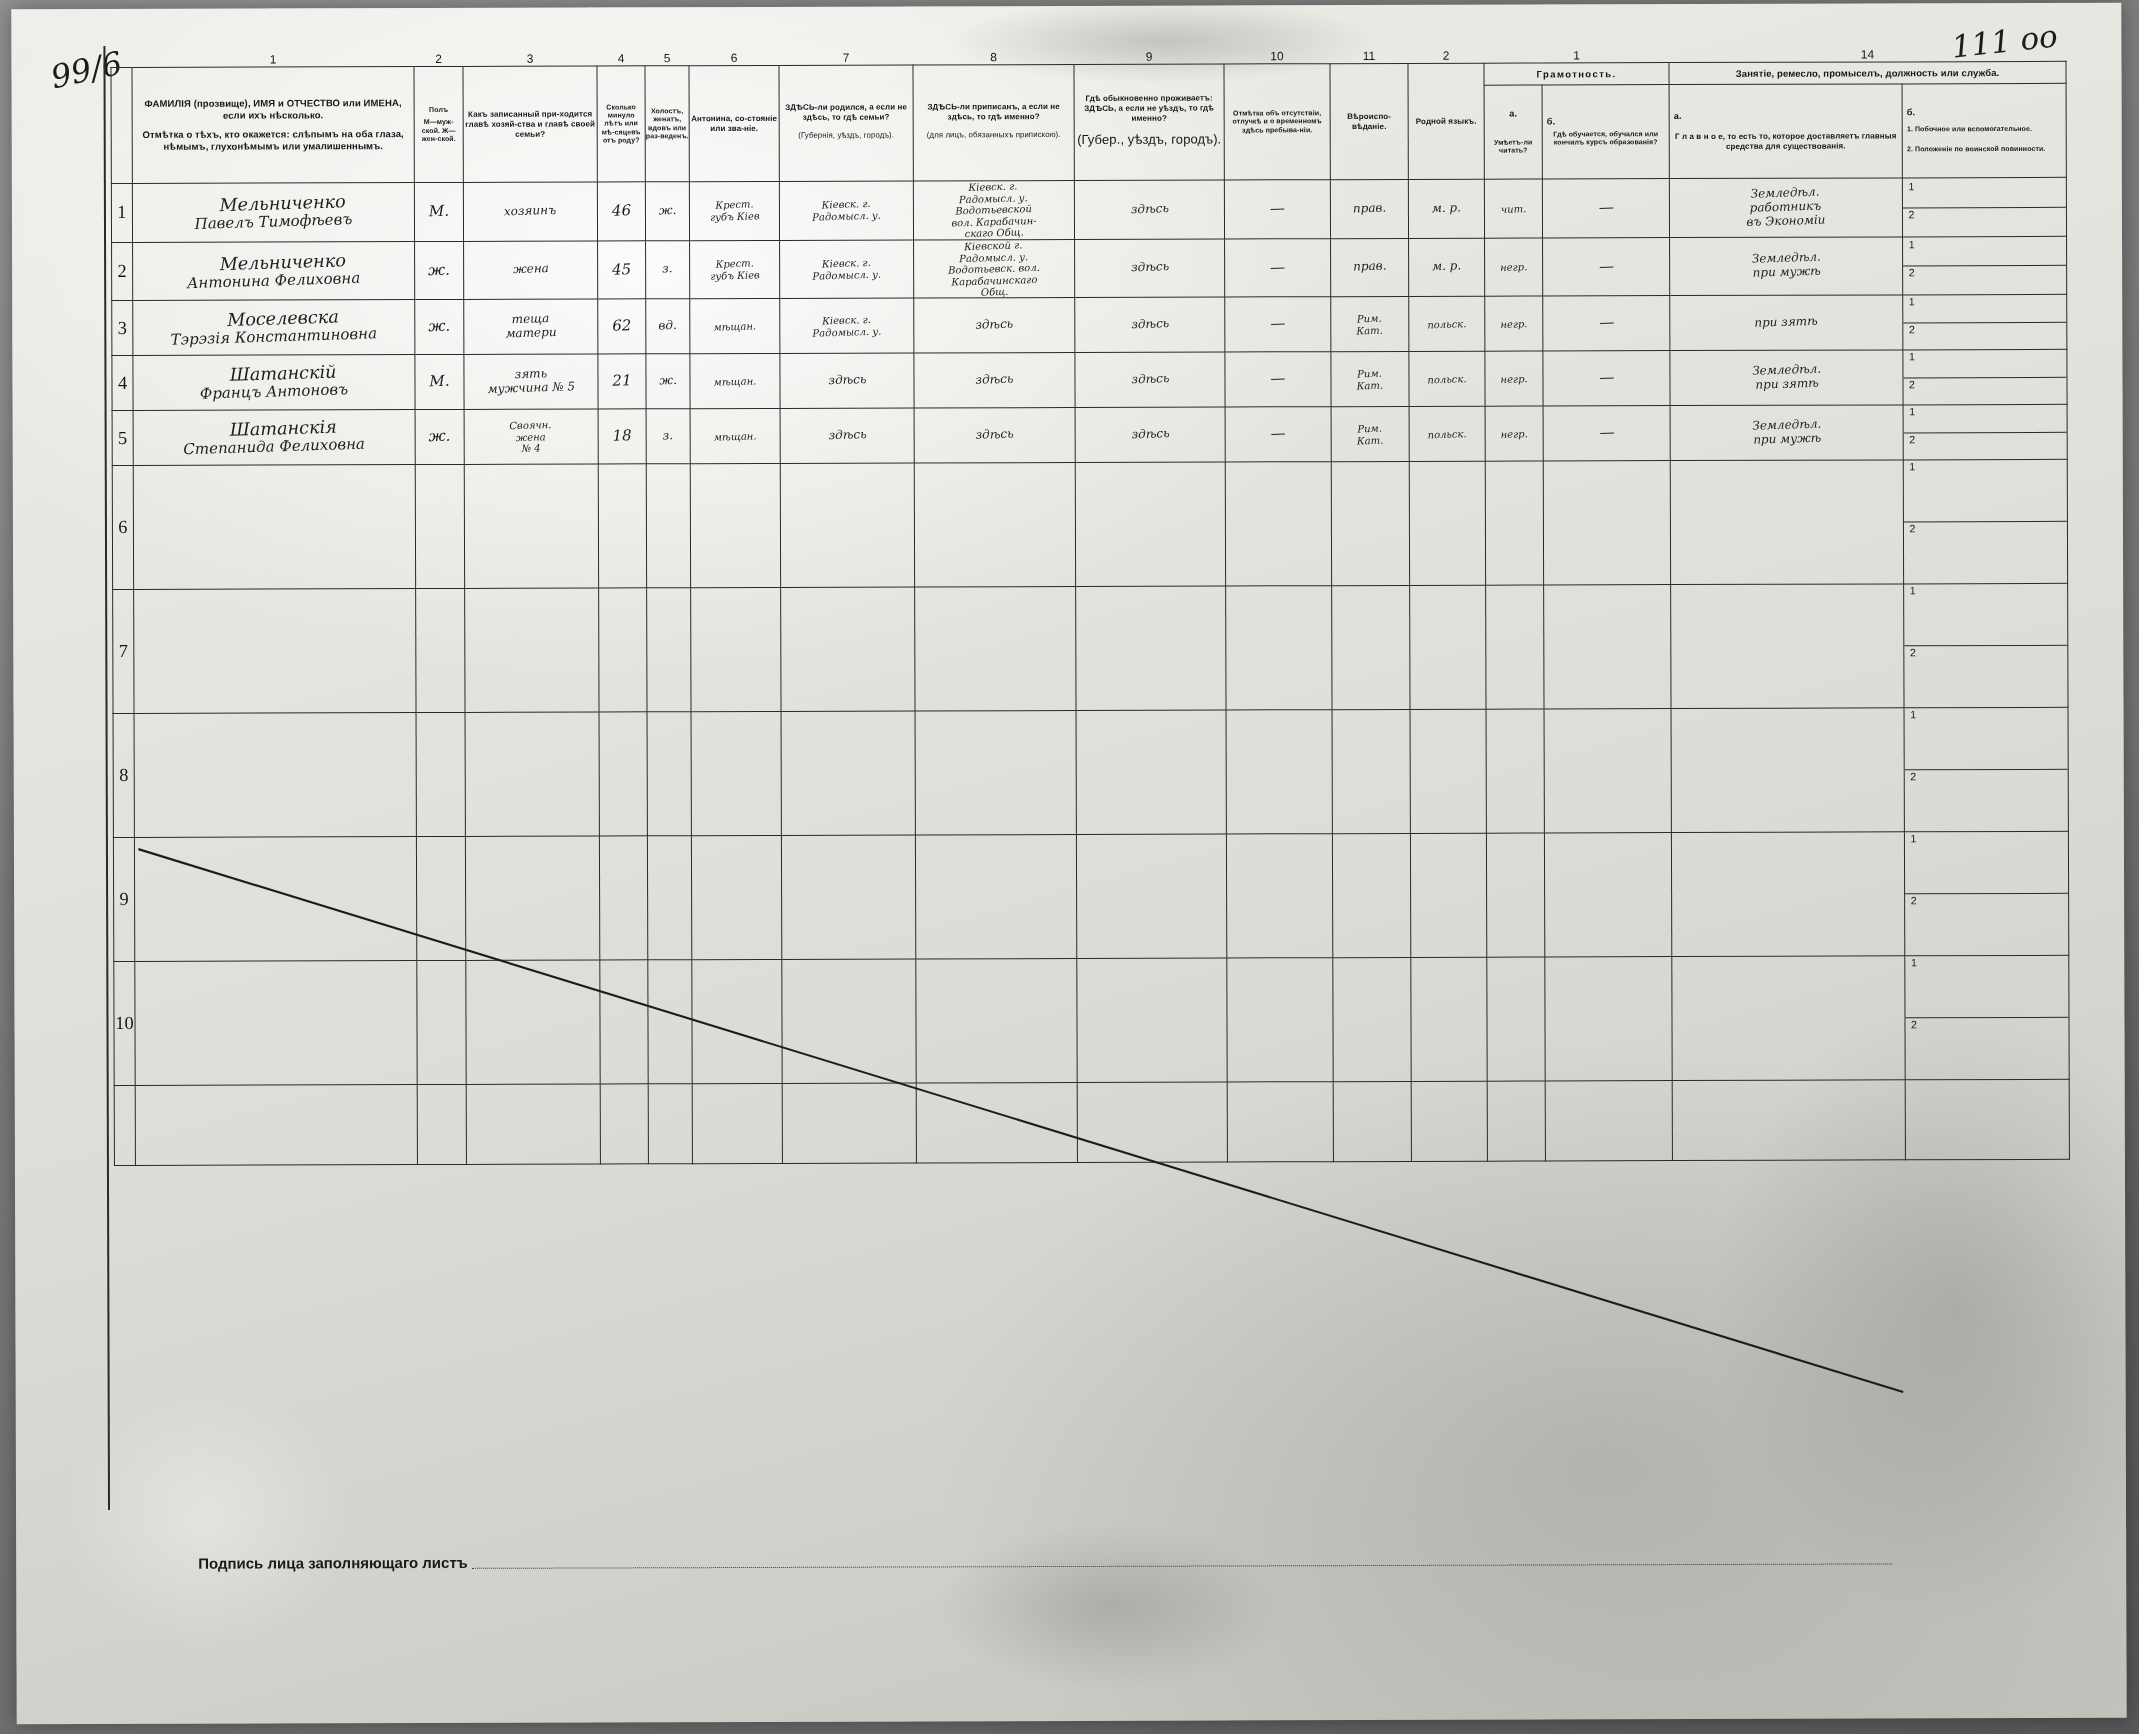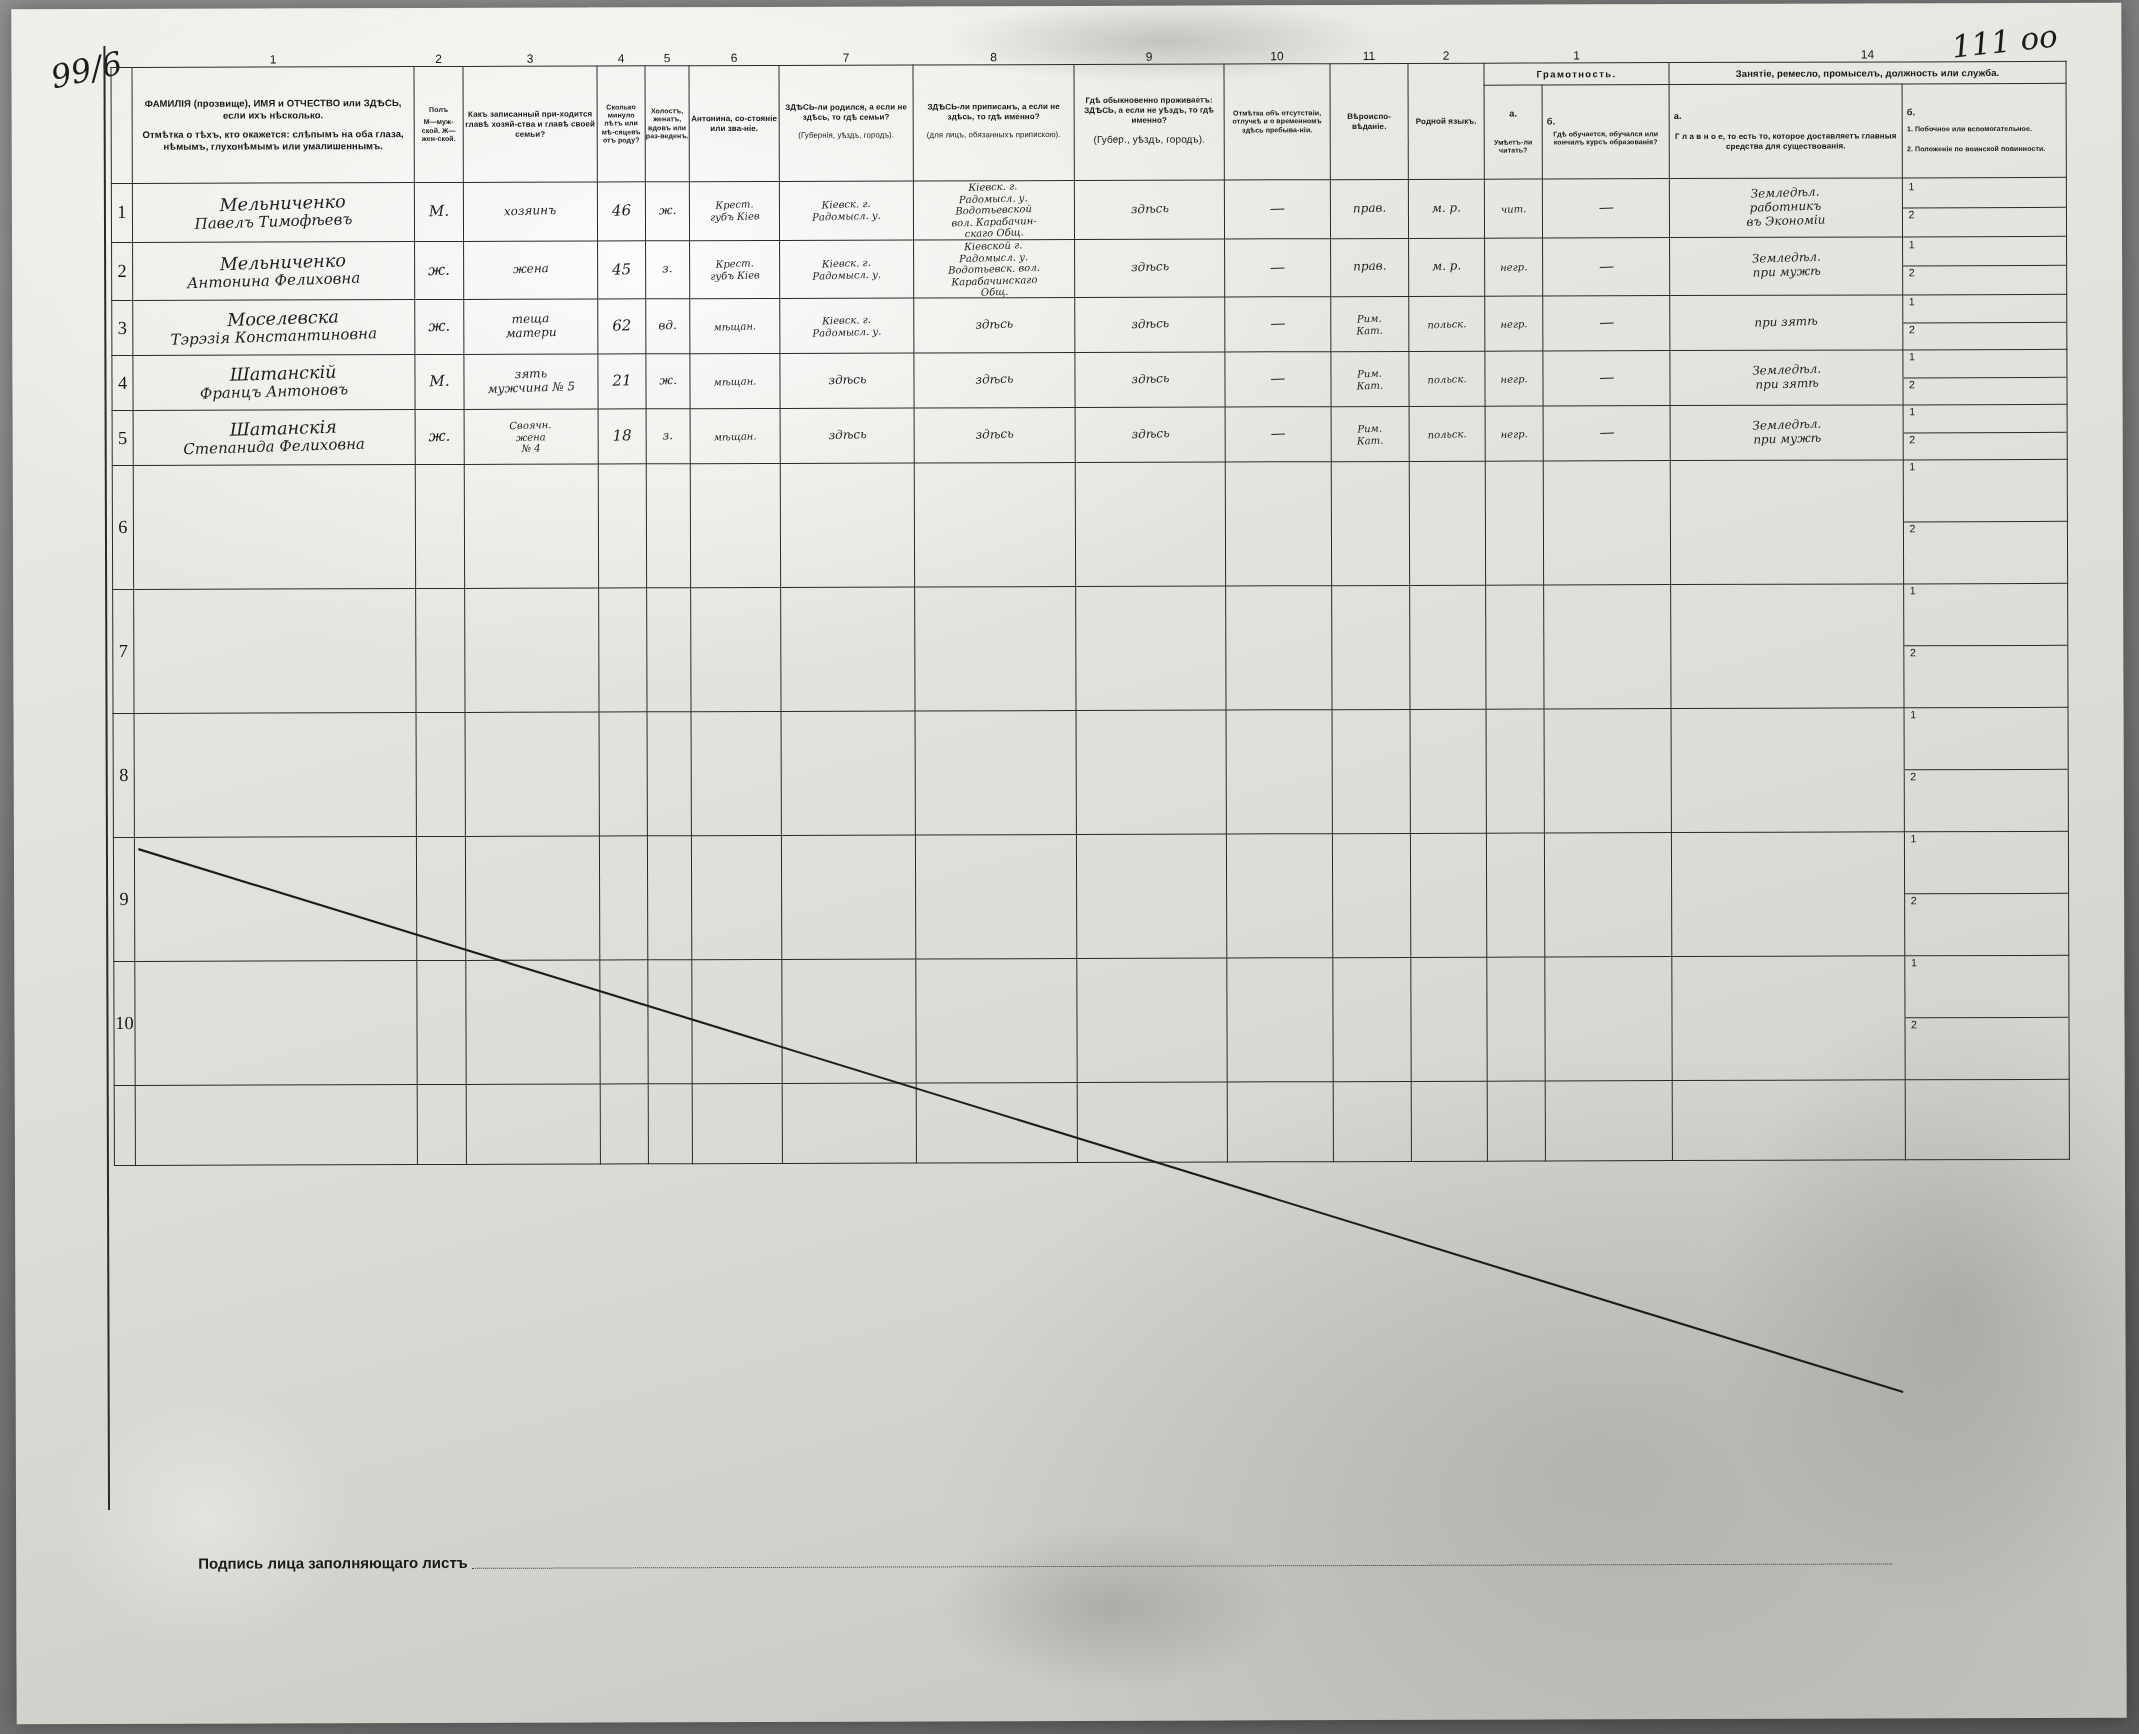--- a/index.html
+++ b/index.html
@@ -210,21 +210,21 @@
           <td class="colnum-cell">10</td>
           <td class="colnum-cell">11</td>
           <td class="colnum-cell">2</td>
           <td class="colnum-cell" colspan="2">1</td>
           <td class="colnum-cell" colspan="2">14</td>
         </tr>
 
         <tr>
           <th rowspan="2" style="border-top:1.4px solid #2a2a2a"></th>
           <th rowspan="2" class="hdr" style="border-top:1.4px solid #2a2a2a">
-            <div>ФАМИЛІЯ (прозвище), ИМЯ и ОТЧЕСТВО или ЗДѢСЬ, если ихъ нѣсколько.</div>
+            <div>ФАМИЛІЯ (прозвище), ИМЯ и ОТЧЕСТВО или ИМЕНА, если ихъ нѣсколько.</div>
             <div style="height:7px"></div>
             <div>Отмѣтка о тѣхъ, кто окажется: слѣпымъ на оба глаза, нѣмымъ, глухонѣмымъ или умалишеннымъ.</div>
           </th>
           <th rowspan="2" class="hdr tiny" style="border-top:1.4px solid #2a2a2a">
             <div>Полъ</div>
             <div style="height:4.2px"></div>
             <div>М—муж-ской. Ж—жен-ской.</div>
           </th>
           <th rowspan="2" class="hdr small" style="border-top:1.4px solid #2a2a2a">Какъ записанный при-ходится главѣ хозяй-ства и главѣ своей семьи?</th>
           <th rowspan="2" class="hdr tiny" style="border-top:1.4px solid #2a2a2a">Сколько минуло лѣтъ или мѣ-сяцевъ отъ роду?</th>
@@ -236,21 +236,21 @@
             <div class="hdr norm" style="font-size:7.8px">(Губернія, уѣздъ, городъ).</div>
           </th>
           <th rowspan="2" class="hdr small" style="border-top:1.4px solid #2a2a2a">
             <div>ЗДѢСЬ-ли приписанъ, а если не здѣсь, то гдѣ именно?</div>
             <div style="height:5.6px"></div>
             <div class="hdr norm" style="font-size:7.8px">(для лицъ, обязанныхъ припискою).</div>
           </th>
           <th rowspan="2" class="hdr small" style="border-top:1.4px solid #2a2a2a">
             <div>Гдѣ обыкновенно проживаетъ: ЗДѢСЬ, а если не уѣздъ, то гдѣ именно?</div>
             <div style="height:5.6px"></div>
-            <div class="hdr norm" style="font-size:10px">(Губер., уѣздъ, городъ).</div>
+            <div class="hdr norm" style="font-size:13px">(Губер., уѣздъ, городъ).</div>
           </th>
           <th rowspan="2" class="hdr tiny" style="border-top:1.4px solid #2a2a2a">Отмѣтка объ отсутствіи, отлучкѣ и о временномъ здѣсь пребыва-ніи.</th>
           <th rowspan="2" class="hdr small" style="border-top:1.4px solid #2a2a2a">Вѣроиспо-вѣданіе.</th>
           <th rowspan="2" class="hdr small" style="border-top:1.4px solid #2a2a2a">Родной языкъ.</th>
           <th colspan="2" class="hdr" style="border-top:1.4px solid #2a2a2a; height:21px; letter-spacing:1.4px">Грамотность.</th>
           <th colspan="2" class="hdr" style="border-top:1.4px solid #2a2a2a; height:21px">Занятіе, ремесло, промыселъ, должность или служба.</th>
         </tr>
 
         <tr>
           <th class="hdr tiny" style="height:93px">

